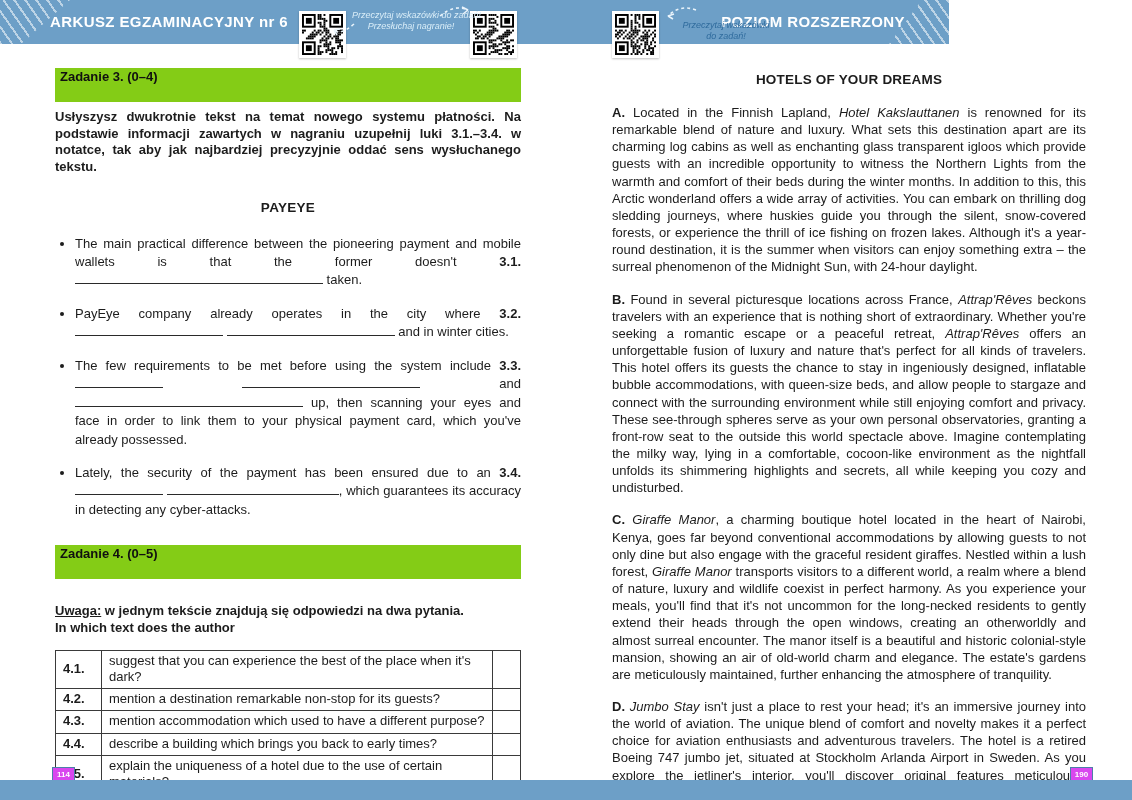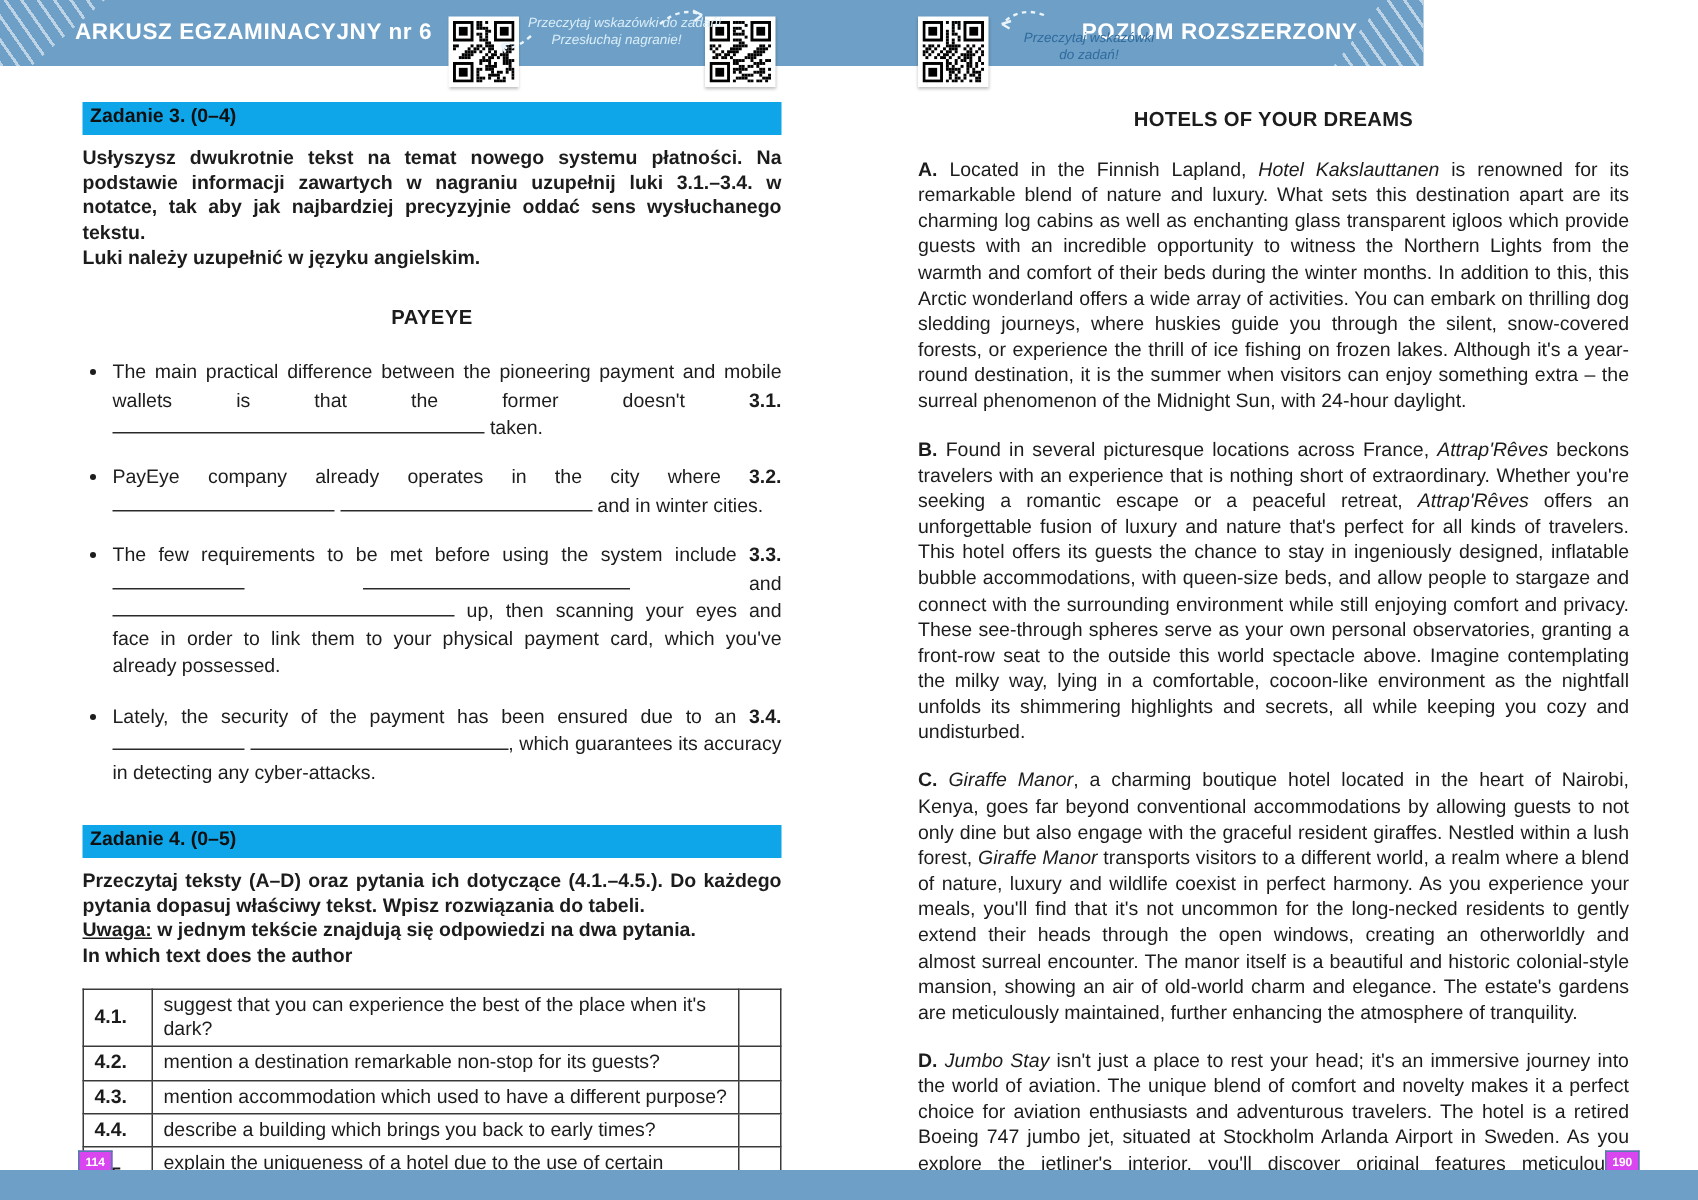--- a/index.html
+++ b/index.html
@@ -60,23 +60,23 @@
   }
   .page-tab.left  { left:52px; }
   .page-tab.right { left:1070px; }
 
   
   .page-col { position:absolute; }
   .col-left  { left:55px;  top:68px; width:466px; }
   .col-right { left:612px; top:72px; width:474px; }
 
   .task-bar {
-    background:#0ea5e9; color:#101010;
+    background:#84cc16; color:#101010;
     font-weight:bold; font-size:13px;
-    padding:1px 5px 6px 5px;
+    padding:1px 5px 18px 5px;
   }
   .intro { font-weight:bold; font-size:13px; line-height:1.28; text-align:justify; margin-top:7px; }
 
   .note-title { text-align:center; font-weight:bold; font-size:13.5px; margin:24px 0 20px 0; letter-spacing:.3px; }
 
   ul.blanks-list { list-style:disc; padding-left:20px; font-size:13px; line-height:1.42; }
   ul.blanks-list li { margin-bottom:15px; text-align:justify; }
 
   .bseg { font-weight:bold; }
   .iseg { font-style:italic; }
@@ -548,36 +548,35 @@
   <path d="M34 4 Q18 -2 6 10" stroke="#eaf4fb" stroke-width="1.6" stroke-dasharray="3 3" fill="none"></path>
   <path d="M6 10 l6 -2 M6 10 l5 3" stroke="#eaf4fb" stroke-width="1.6" fill="none"></path>
 </svg>
 
 <div class="page-col col-left">
 
   <div class="task-bar">Zadanie 3. (0–4)</div>
 
   <div class="intro">
     <span>Usłyszysz dwukrotnie tekst na temat nowego systemu płatności. Na podstawie informacji zawartych w nagraniu uzupełnij luki 3.1.–3.4. w notatce, tak aby jak najbardziej precyzyjnie oddać sens wysłuchanego tekstu.</span><br>
-    <span>Luki należy uzupełnić w języku angielskim.</span>
   </div>
 
   <div class="note-title">PAYEYE</div>
 
   <ul class="blanks-list">
     <li><span>The main practical difference between the pioneering payment and mobile wallets is that the former doesn't </span><span class="bseg">3.1. </span><span class="blank" style="width: 248px;"></span><span> taken.</span></li>
     <li><span>PayEye company already operates in the city where </span><span class="bseg">3.2. </span><span class="blank" style="width: 148px;"></span><span> </span><span class="blank" style="width: 168px;"></span><span> and in winter cities.</span></li>
     <li><span>The few requirements to be met before using the system include </span><span class="bseg">3.3. </span><span class="blank" style="width: 88px;"></span><span> </span><span class="blank" style="width: 178px;"></span><span> and </span><span class="blank" style="width: 228px;"></span><span> up, then scanning your eyes and face in order to link them to your physical payment card, which you've already possessed.</span></li>
     <li><span>Lately, the security of the payment has been ensured due to an </span><span class="bseg">3.4. </span><span class="blank" style="width: 88px;"></span><span> </span><span class="blank" style="width: 172px;"></span><span>, which guarantees its accuracy in detecting any cyber-attacks.</span></li>
   </ul>
 
   <div class="task-bar" style="margin-top:26px;">Zadanie 4. (0–5)</div>
 
   <div class="intro">
-    <span>Przeczytaj teksty (A–D) oraz pytania ich dotyczące (4.1.–4.5.). Do każdego pytania dopasuj właściwy tekst. Wpisz rozwiązania do tabeli.</span><br>
+    <br>
     <span><span class="useg">Uwaga:</span><span> w jednym tekście znajdują się odpowiedzi na dwa pytania.</span></span>
   </div>
 
   <div class="q-intro">In which text does the author</div>
 
   <table class="match-table">
     <tbody>
       <tr>
         <td class="cell-num">4.1.</td>
         <td class="cell-q">suggest that you can experience the best of the place when it's dark?</td>

